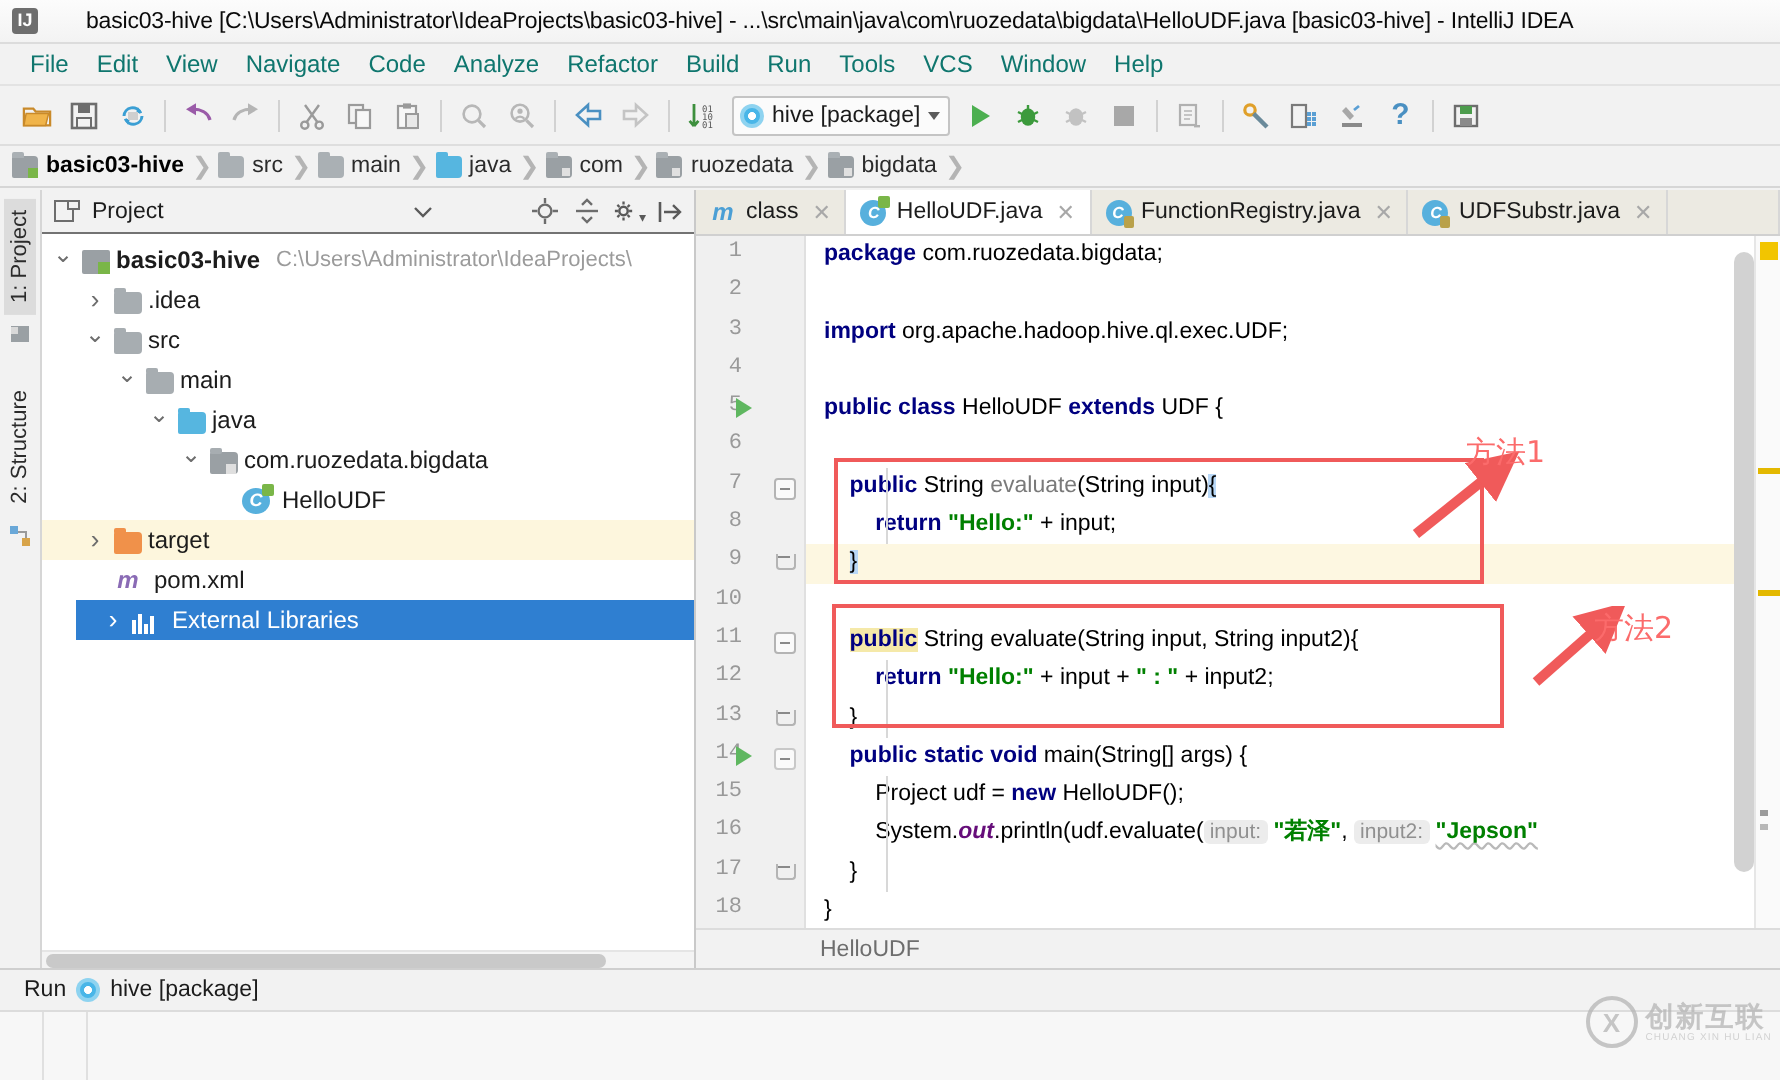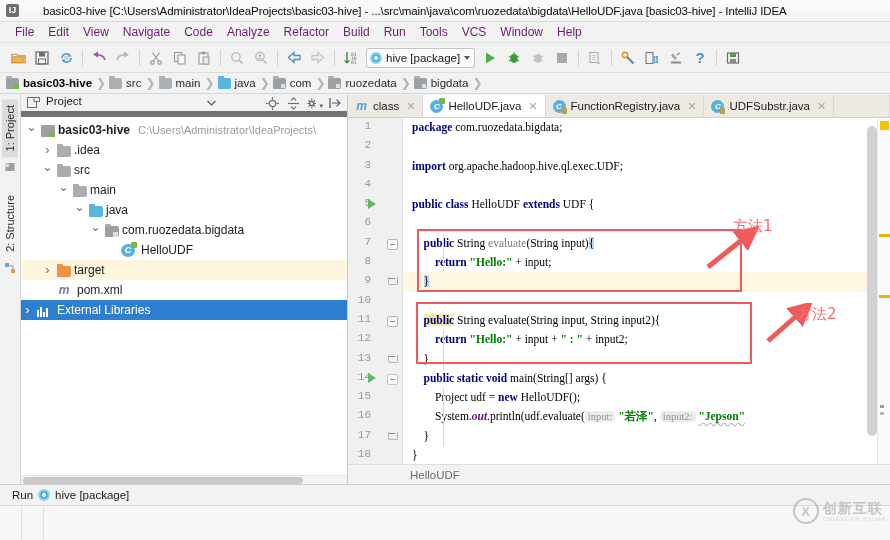--- a/index.html
+++ b/index.html
@@ -31,21 +31,21 @@
   .title-text { font-size: 11.5px; color: #0a0a0a; white-space: nowrap; letter-spacing: -0.1px; padding-left: 18px;}
 
   
   .menubar {
     height: 21px; width: 100%;
     background: #f2f2f2;
     display: flex; align-items: center; padding-left: 8px;
     border-bottom: 1px solid #e3e3e3;
   }
   .menu-item {
-    font-size: 12px; color: #701a75; padding: 1px 7px; cursor: default;
+    font-size: 12px; color: #0f766e; padding: 1px 7px; cursor: default;
     white-space: nowrap;
   }
 
   
   .toolbar {
     height: 30px; width: 100%;
     background: #f2f2f2;
     display: flex; align-items: center; padding-left: 6px;
     border-bottom: 1px solid #dedede;
   }
@@ -101,22 +101,22 @@
   }
   .vtab.active { background:#dcdcdc; }
   .vtab-ico { width:10px;height:10px; transform: rotate(180deg); }
 
   
   .project-panel {
     width: 327px; background:#fff; border-right:1px solid #c9c9c9;
     display:flex; flex-direction:column; position:relative;
   }
   .pp-header {
-    height:22px; background:#f2f2f2; border-bottom:6px solid #737373;
-    display:flex; align-items:flex-start; padding:0 4px; gap:5px;
+    height:22px; background:#f2f2f2; border-bottom:1px solid #737373;
+    display:flex; align-items:center; padding:0 4px; gap:5px;
   }
   .pp-title { font-size:11.5px; color:#1c1c1c; }
   .pp-spacer { flex:1; }
   .pp-ico { width:16px;height:16px; display:flex;align-items:center;justify-content:center; }
   .tree { flex:1; overflow:hidden; padding-top:3px; font-size:12px; background:#fff; position:relative;}
   .trow {
     height:20px; display:flex; align-items:center; white-space:nowrap;
     padding-left:4px; gap:3px;
   }
   .trow.sel { background:#2f7fd1; color:#fff; }
@@ -181,21 +181,21 @@
   .gnum { position:absolute; right:31px; top:2px; font-size:11px; color:#999; font-family:"Liberation Mono", monospace;}
   .grun { position:absolute; left:20px; top:4px; width:0;height:0;
           border-left:8px solid #5fb760; border-top:5px solid transparent; border-bottom:5px solid transparent;}
   .gfold { position:absolute; right:4px; top:5px; width:11px;height:11px;
            border:1px solid #b4b4b4; border-radius:2px; background:#fafafa;}
   .gfold:after{content:'';position:absolute;left:2px;top:4px;width:5px;height:1px;background:#8a8a8a;}
   .gfold.end { border:none; background:none;}
   .gfold.end:before{content:'';position:absolute;left:1px;top:0px;width:8px;height:7px;border:1px solid #b4b4b4;border-top:none;border-radius:0 0 2px 2px;}
   .gfold.end:after{content:'';position:absolute;left:2px;top:1px;width:6px;height:1px;background:#8a8a8a;}
 
-  .codearea { flex:1; position:relative; font-family:Liberation Serif, serif; font-size:11.5px; overflow:hidden;}
+  .codearea { flex:1; position:relative; font-family:Liberation Sans, sans-serif; font-size:11.5px; overflow:hidden;}
   .cline { height:19.3px; line-height:19.3px; padding-left:9px; white-space:pre; color:#000;}
   .cline.hl { background:#fdf7e1; }
   .kw { color:#000080; font-weight:bold; }
   .str { color:#008000; font-weight:bold;}
   .mth { color:#7a7a7a;text-align:right; }
   .fld { color:#660e7a; font-weight:bold; font-style:italic;}
   .param-hint { background:#ececec; color:#909090; border-radius:3px; padding:0 3px; font-size:10.5px;}
   .sel-br { background:#b9d8f7; }
   .hl-kw  { background:#f5e9a9; }
   .typo   { text-decoration: underline wavy #b9b9b9; text-decoration-skip-ink:none;}
@@ -592,21 +592,21 @@
           <span class="ic folder orange"></span>
           <span class="tlabel">target</span>
         </div>
 
 
         <div class="trow" style="padding-left:36px;">
           <span class="ic mvn">m</span>
           <span class="tlabel" style="margin-left:3px;">pom.xml</span>
         </div>
 
-        <div class="trow sel" style="padding-left:0;">
+        <div class="trow sel" style="padding-left:12px;margin-left:17px;">
           <span class="arrow closed" style="color:#fff;"></span>
           <span class="ic lib">
             <i style="height:7px"></i>
               <i style="height:10px"></i>
               <i style="height:5px"></i>
               <i style="height:9px"></i>
           </span>
           <span class="tlabel" style="margin-left:3px;">External Libraries</span>
         </div>
 

